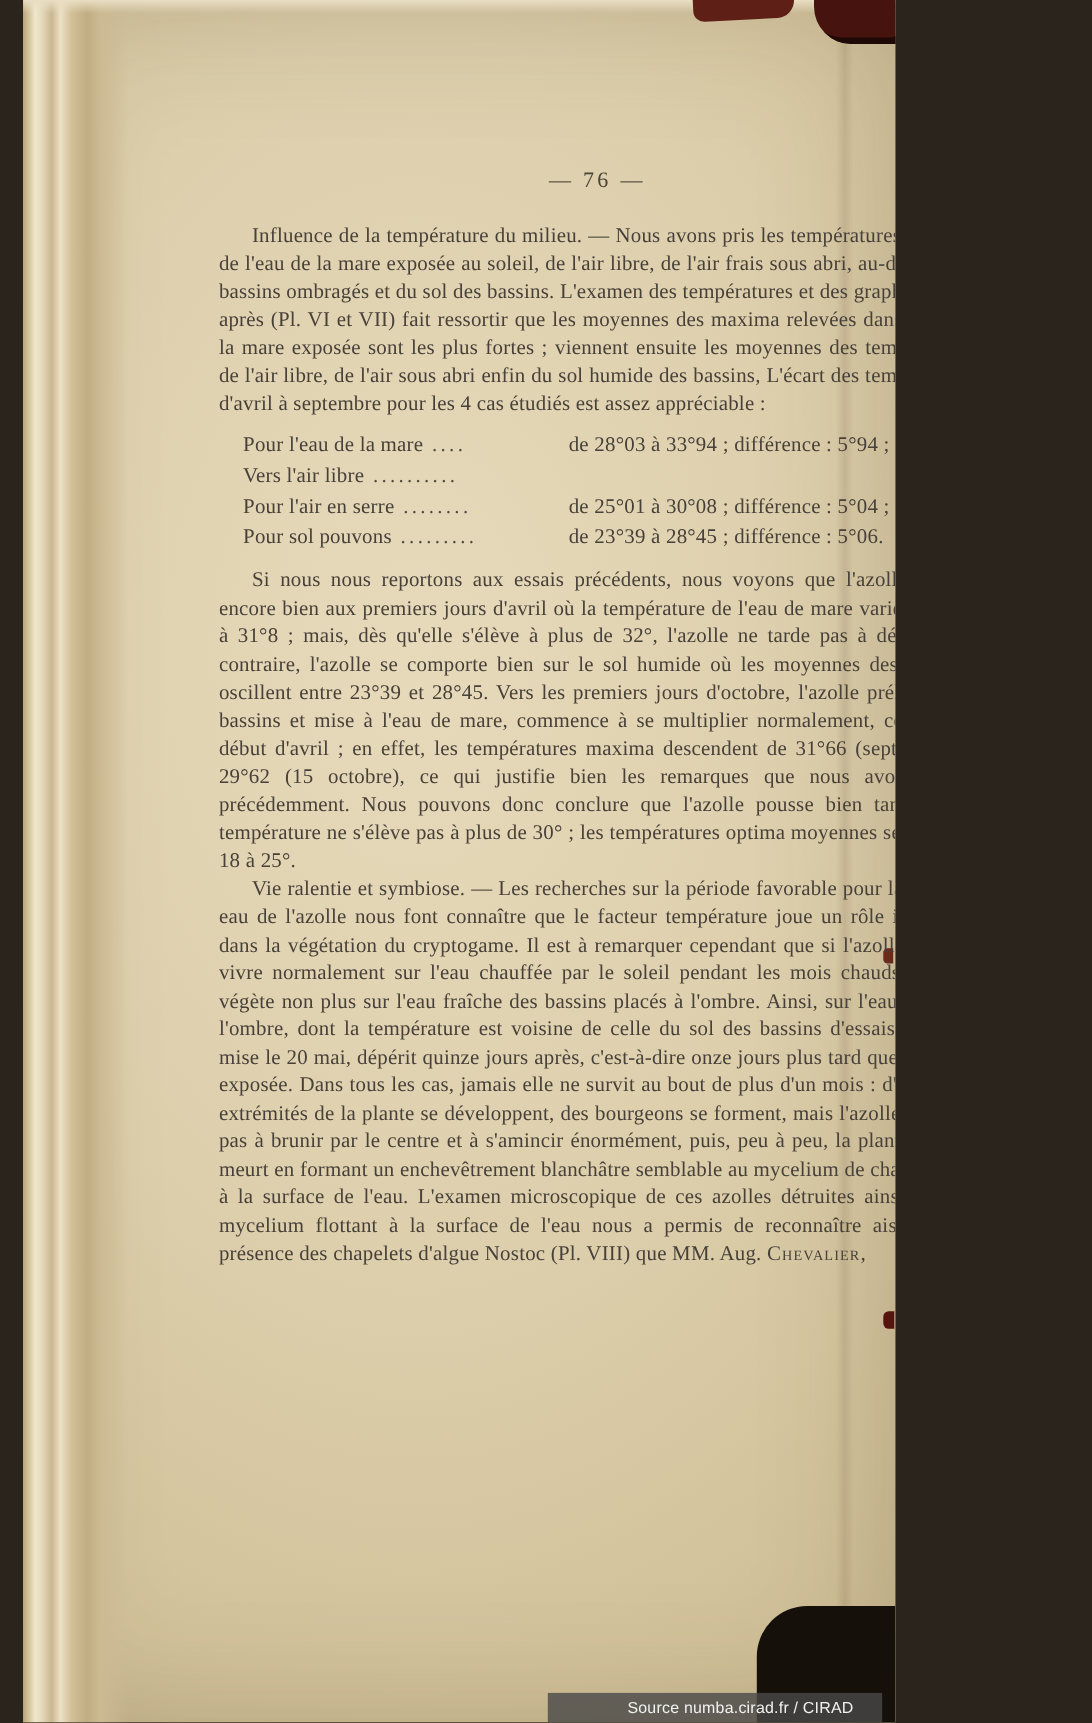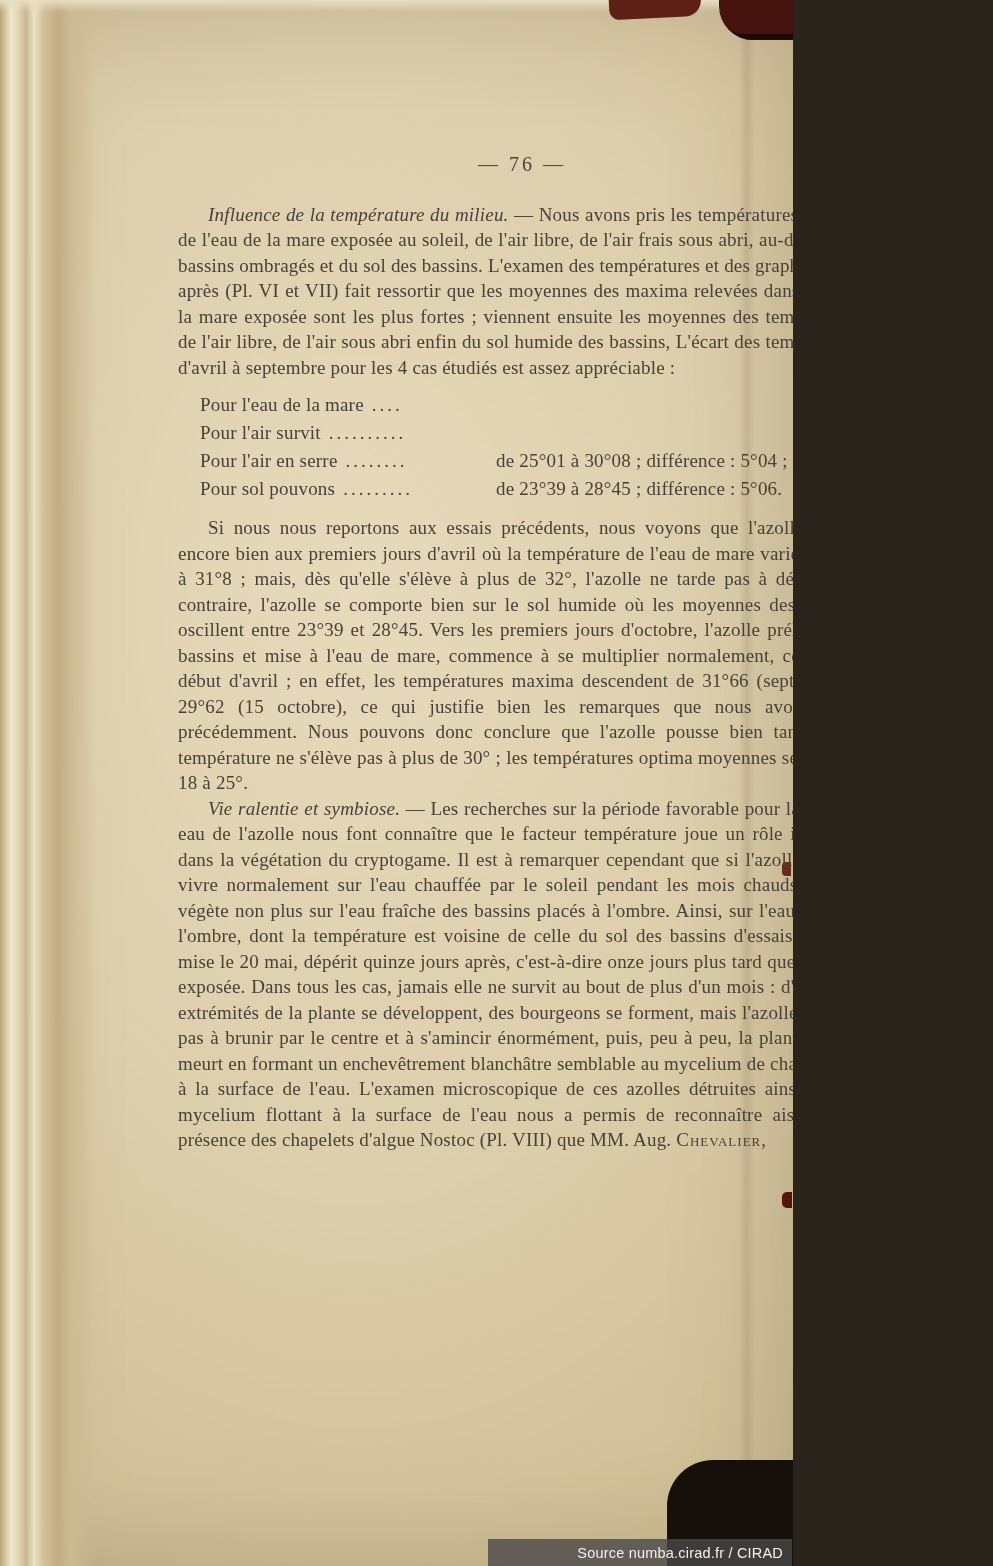--- a/index.html
+++ b/index.html
@@ -3,20 +3,21 @@
 <meta charset="utf-8">
 <style>
   * { margin:0; padding:0; box-sizing:border-box; }
   html,body { background:#2a241c; }
   .scan {
     position:relative; width:793px; height:1566px; overflow:hidden;
     background: radial-gradient(ellipse 120% 90% at 45% 38%,
       #e7dabb 0%, #ddcfac 40%, #d2c29b 68%, #c0ae85 100%);
     font-family:"Liberation Serif","DejaVu Serif",serif;
     box-shadow: inset 0 0 120px rgba(90,70,40,0.25);
+    margin-left: 21px;
   }
   
   .left-edge {
     position:absolute; left:0; top:0; bottom:0; width:96px;
     background: linear-gradient(90deg,
       #b9a476 0px, #d3c39c 5px, #efe6cc 11px, #e2d6b6 18px,
       #c9b791 26px, #ece1c5 34px, #d2c098 44px, #c1ad83 58px,
       #ccba93 70px, rgba(204,186,147,0) 96px);
   }
   .top-edge {
@@ -44,40 +45,40 @@
   .edge-mark-2 {
     position:absolute; right:1px; top:1192px; width:10px; height:16px;
     background:#55150f; border-radius:5px 0 0 5px;
   }
   .corner-br {
     position:absolute; right:0; bottom:0; width:126px; height:106px;
     background:#16100a; border-radius:46px 0 0 0;
   }
   
   .credit-bar {
-    position:absolute; right:1px; bottom:0; width:304px; height:27px;
+    position:absolute; right:12px; bottom:0; width:304px; height:27px;
     background:rgba(72,72,72,0.80);
     color:#f1f1ef; font-family:"Liberation Sans","DejaVu Sans",sans-serif;
     font-size:14.5px; display:flex; align-items:center; justify-content:flex-end;
-    padding-right:9px; z-index:5; letter-spacing:0.2px;
+    padding-right:26px; z-index:5; letter-spacing:0.2px;
   }
   
   .page-content {
     position:absolute; left:178px; top:152px; width:688px;
     color:#474139; font-size:19px; line-height:25.5px;
     text-align:justify; letter-spacing:0.2px;
   }
   .page-number {
     text-align:center; font-size:20px; letter-spacing:3px;
     margin-bottom:24px; color:#4a443b;
   }
   .page-content p { text-indent:30px; margin:0; }
   .para-2 { margin-top:12px; }
   .para-3 { margin-top:13px; }
-  .lead-italic { font-style:italic; }
+  .lead-italic { }
   .smallcaps { font-variant:small-caps; letter-spacing:1px; }
   .measure-list { margin:11px 0 12px 22px; }
   .measure-row { display:flex; line-height:28px; white-space:nowrap; }
   .m-left { display:inline-flex; width:296px; }
   .m-label { }
   .m-dots { margin-left:8px; letter-spacing:3px; color:#4f4940; overflow:hidden; }
   .m-value { }
 </style>
 </head>
 <body>
@@ -99,24 +100,25 @@
     <div class="page-number">— 76 —</div>
 
     <p class="para-1"><span class="lead-italic">Influence de la température du milieu.</span><span> — Nous avons pris les températures maxima de l'eau de la mare exposée au soleil, de l'air libre, de l'air frais sous abri, au-dessus des bassins ombragés et du sol des bassins. L'examen des températures et des graphiques ci-après (Pl. VI et VII) fait ressortir que les moyennes des maxima relevées dans l'eau de la mare exposée sont les plus fortes ; viennent ensuite les moyennes des températures de l'air libre, de l'air sous abri enfin du sol humide des bassins, L'écart des températures d'avril à septembre pour les 4 cas étudiés est assez appréciable :</span></p>
 
     <div class="measure-list">
       <div class="measure-row">
         <span class="m-left">
             <span class="m-label">Pour l'eau de la mare</span>
             <span class="m-dots">....</span>
           </span>
+          <span class="m-value">de 28°03 à 33°94 ; différence : 5°94 ;</span>
       </div>
       <div class="measure-row">
         <span class="m-left">
-            <span class="m-label">Pour l'air survit</span>
+            <span class="m-label">Vers l'air libre</span>
             <span class="m-dots">..........</span>
           </span>
       </div>
       <div class="measure-row">
         <span class="m-left">
             <span class="m-label">Pour l'air en serre</span>
             <span class="m-dots">........</span>
           </span>
           <span class="m-value">de 25°01 à 30°08 ; différence : 5°04 ;</span>
       </div>

